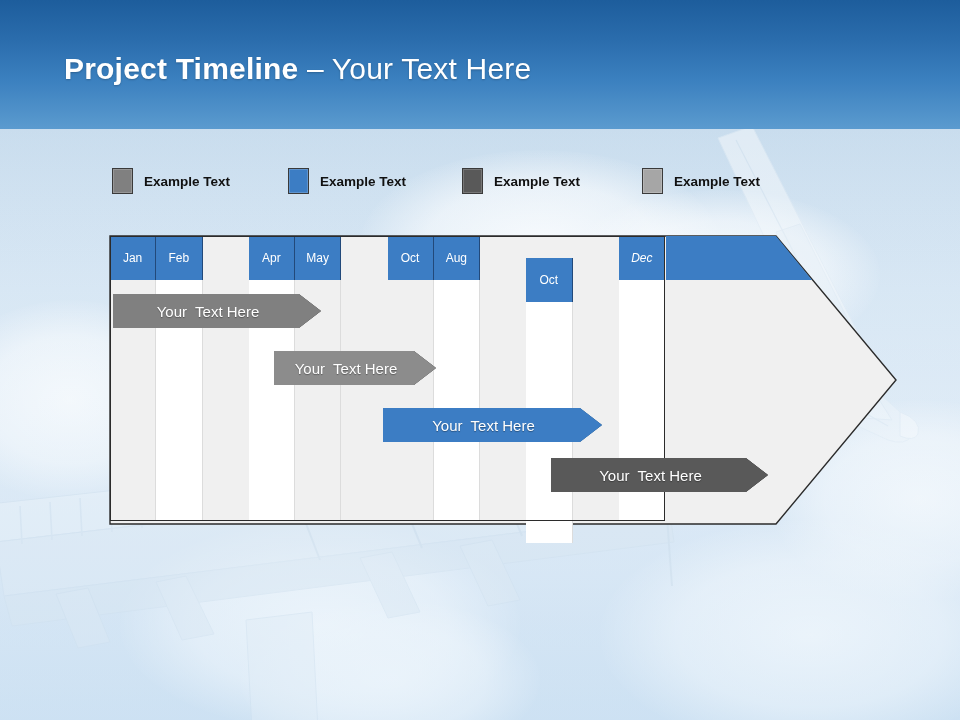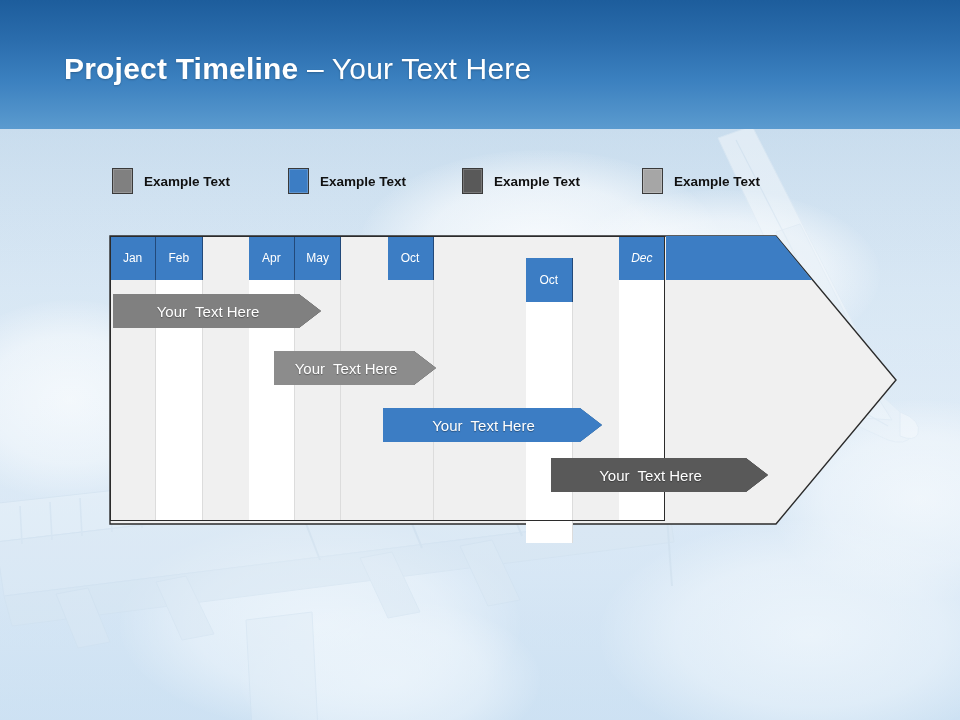--- a/index.html
+++ b/index.html
@@ -306,20 +306,24 @@
       <div class="body"></div>
       </div>
     <div class="col odd" style="left:185px;">
       <div class="head">May</div>
       <div class="body"></div>
       </div>
     <div class="col odd" style="left:277.5px;">
       <div class="head">Oct</div>
       <div class="body"></div>
       </div>
+    <div class="col even" style="left:323.75px;">
+      <div class="head">Aug</div>
+      <div class="body"></div>
+      </div>
     <div class="col even" style="left:416.25px;margin-top:22px;">
       <div class="head">Oct</div>
       <div class="body"></div>
       </div>
     <div class="col even" style="left:508.75px;">
       <div class="head">Dec</div>
       <div class="body"></div>
       </div>
   </div>
   <div id="table-frame"></div>

